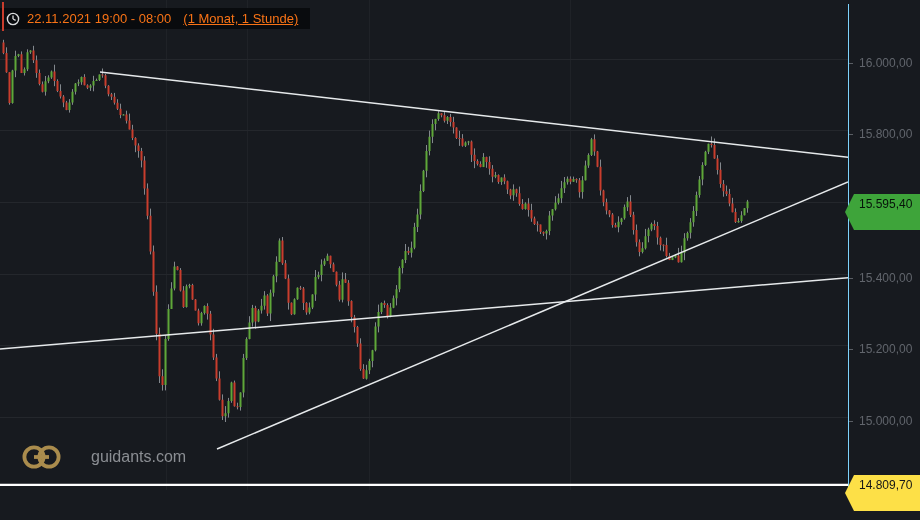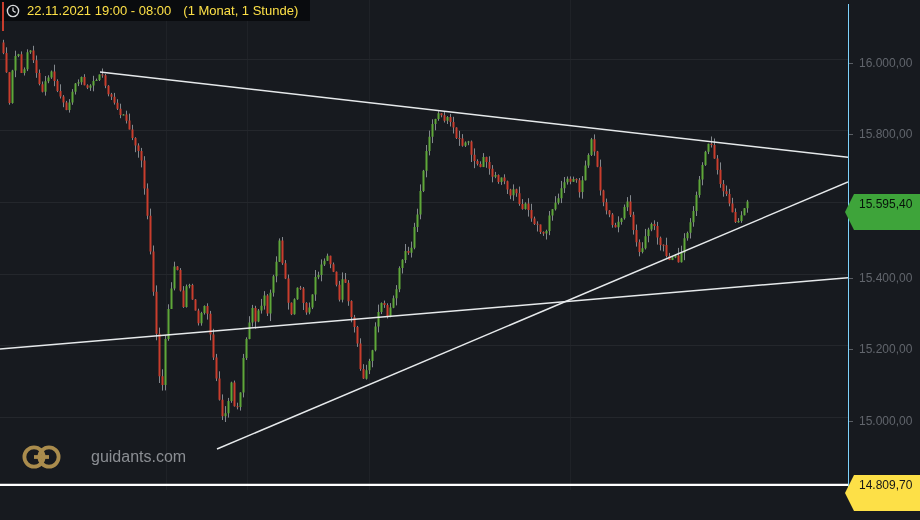--- a/index.html
+++ b/index.html
@@ -17,23 +17,23 @@
           border-top:1px solid #26292e;}
   .xlabel{position:absolute;top:7px;transform:translateX(-50%);color:#9b9ea3;font-size:12px;}
   .xtick{position:absolute;bottom:0;width:1px;height:6px;background:#5a5e64;}
   
   #header{position:absolute;left:0;top:0;z-index:5;}
   .hline{display:flex;align-items:center;background:rgba(9,11,13,0.93);
          padding:3px 12px 3px 6px;width:max-content;}
   #legend-row1{color:#4aa94d;font-size:13px;}
   #legend-row1 .sep{margin-left:12px;}
   #legend-row1 .sym{margin-left:6px;}
-  #legend-row2{color:#fde047;font-size:13px;margin-top:0;}
+  #legend-row2{color:#f97316;font-size:13px;margin-top:8px;}
   #legend-row2 .ts{margin-left:7px;}
-  #legend-row2 .tf{margin-left:12px;}
+  #legend-row2 .tf{margin-left:12px;text-decoration:underline;}
   
   .badge{position:absolute;left:845px;width:75px;height:36px;z-index:6;
          font-size:12px;line-height:20px;padding-left:14px;box-sizing:border-box;
          clip-path:polygon(0 50%,9px 0,100% 0,100% 100%,9px 100%);white-space:nowrap;}
   #price-badge{background:#3ea43a;color:#07130a;}
   #level-badge{background:#fde047;color:#151617;}
   
   #logo{position:absolute;left:20px;top:442px;display:flex;align-items:center;z-index:4;}
   #logo-text{color:#8b8e93;font-size:16px;margin-left:29px;}
   

